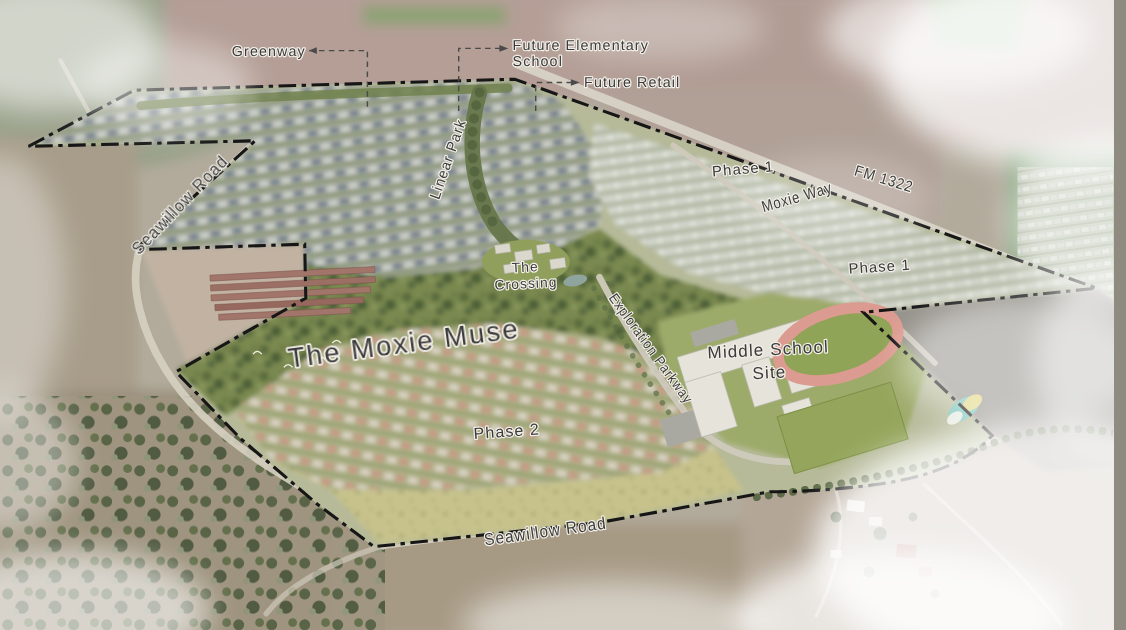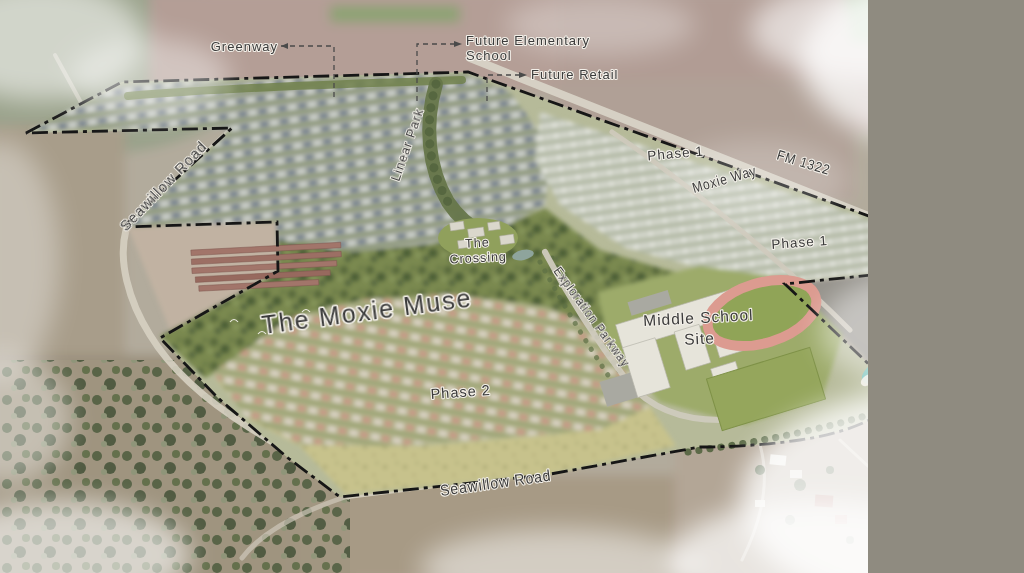--- a/index.html
+++ b/index.html
@@ -1,16 +1,16 @@
 <!DOCTYPE html>
 <html><head>
 <meta charset="utf-8">
 <style>
   html,body{margin:0;padding:0;background:#8f8b80;}
-  .stage{position:relative;width:868px;height:573px;overflow:hidden;
+  .stage{position:relative;width:1012px;height:573px;overflow:hidden;
          font-family:"Liberation Sans",sans-serif;background:#b2ab9c;}
   svg{display:block;width:1024px;height:573px;}
   text{fill:#3b3b3b;paint-order:stroke;stroke:#f2efe8;stroke-width:2.2px;
        stroke-linejoin:round;letter-spacing:1px;font-family:"Liberation Sans",sans-serif;}
   .big-title{stroke-width:3.2px;letter-spacing:2px;}
   .leader{stroke:#4a4a4a;stroke-width:1.3;fill:none;stroke-dasharray:5 4;}
   .leader-arrow{fill:#4a4a4a;stroke:none;}
 </style>
 </head>
 <body>

